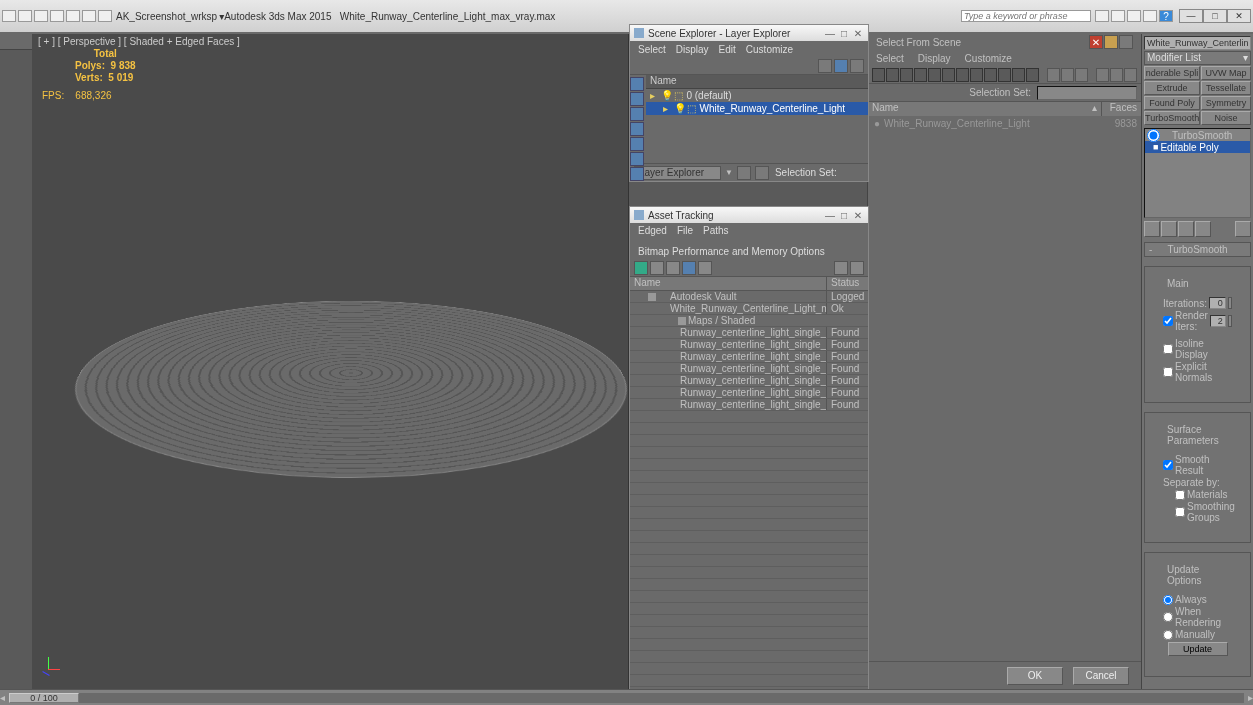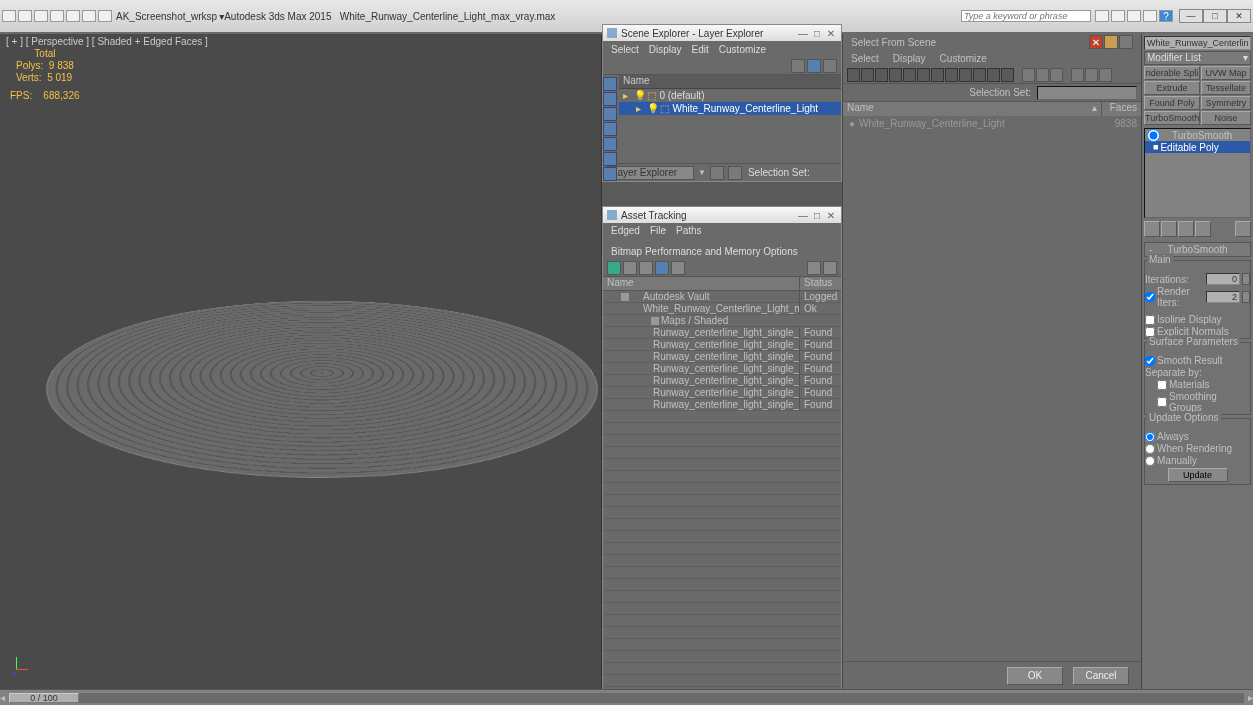--- a/index.html
+++ b/index.html
@@ -17,23 +17,23 @@
 
 
 .main-toolbar { height: 18px; background: #6a6a6a; border-bottom: 1px solid #444; display: flex; align-items: center; padding: 0 4px; }
 .main-toolbar .tb-btns { margin-left: auto; display: flex; gap: 1px; }
 .main-toolbar .tb-btn { width: 14px; height: 14px; background: #7a7a7a; border: 1px solid #555; }
 
 
 .workspace { position: absolute; top: 34px; left: 0; right: 0; bottom: 16px; display: flex; }
 
 
-.viewport { width: 602px; background: #4a4a4a; position: relative; border-right: 1px solid #333; }
+.viewport { width: 602px; background: #4a4a4a; position: relative; border-right: 1px solid #333; margin-left: 32px; }
 .viewport-label { position: absolute; top: 2px; left: 6px; color: #ccc; font-size: 10px; }
-.stats { position: absolute; top: 14px; left: 16px; color: #f5c242; font-size: 10px; line-height: 12px; }
+.stats { position: absolute; top: 14px; left: 43px; color: #f5c242; font-size: 10px; line-height: 12px; font-weight: bold; }
 .stats .hdr { text-align: center; }
 .fps { position: absolute; top: 56px; left: 10px; color: #f5c242; font-size: 10px; }
 .vp-image { position: absolute; top: 40px; left: 10px; right: 10px; bottom: 40px; display:flex; align-items:center; justify-content:center;}
 .disc { width: 560px; height: 380px; position: relative; }
 .disc::before { content:''; position:absolute; left:30px; top:30px; width:540px; height:340px; border-radius:50%; background: repeating-radial-gradient(ellipse at center, #555 0, #555 2px, #6a6a6a 2px, #6a6a6a 10px); transform: perspective(800px) rotateX(60deg); border:1px solid #888; }
 .axis-gizmo { position:absolute; bottom:6px; left:6px; width:24px; height:24px; }
 .axis-gizmo .x{position:absolute;left:10px;top:10px;width:12px;height:1px;background:#f44;}
 .axis-gizmo .y{position:absolute;left:10px;top:-2px;width:1px;height:12px;background:#4f4;}
 .axis-gizmo .z{position:absolute;left:4px;top:14px;width:8px;height:1px;background:#44f;transform:rotate(30deg);}
 
@@ -110,21 +110,21 @@
 .mod-col .dd { width:100%; height:14px; background:#7a7a7a; border:1px solid #555; color:#ddd; font-size:9px; padding:0 2px; }
 .mod-col .btn-grid { display:grid; grid-template-columns: 1fr 1fr; gap:1px; }
 .mod-col .btn-grid button { height:14px; background:#888; border:1px outset #aaa; color:#333; font-size:9px; }
 .mod-col .stack { background:#828282; border:1px inset #666; height:90px; margin-top:2px; }
 .mod-col .stack-row { height:12px; display:flex; align-items:center; gap:2px; padding:0 2px; font-size:9px; }
 .mod-col .stack-row.sel { background:#2a5aa8; color:#fff; }
 .mod-col .stack-btns { display:flex; gap:1px; margin-top:2px; }
 .mod-col .stack-btns .b { width:16px; height:16px; background:#888; border:1px outset #aaa; }
 .mod-col .rollout-h { text-align:center; background:#7a7a7a; border:1px solid #555; margin-top:4px; padding:1px 0; position:relative; }
 .mod-col .rollout-h::before { content:'-'; position:absolute; left:4px; }
-.mod-col .group { border:1px solid #555; padding:0; margin-top:2px; font-size:9px; }
+.mod-col .group { border:1px solid #555; padding:18px; margin-top:8px; font-size:9px; }
 .mod-col .group .gtitle { position:relative; top:-7px; left:2px; background:#727272; padding:0 2px; display:inline-block; }
 .mod-col .row { display:flex; align-items:center; gap:2px; margin:1px 0; }
 .mod-col .row input[type=checkbox], .mod-col .row input[type=radio] { width:10px; height:10px; }
 .mod-col .spinner { display:flex; align-items:center; gap:2px; }
 .mod-col .spinner .num { width:34px; height:12px; background:#b0b0b0; border:1px inset #888; color:#333; text-align:right; padding:0 2px; font-size:9px; }
 .mod-col .spinner .spn { width:8px; height:12px; background:#888; border:1px solid #555; }
 .mod-col button.update { width:60px; height:14px; background:#888; border:1px outset #aaa; font-size:9px; margin:2px auto; display:block; }
 
 
 .timeline { position:absolute; left:0; right:0; bottom:0; height:16px; background:#828282; border-top:1px solid #555; display:flex; align-items:center; }

